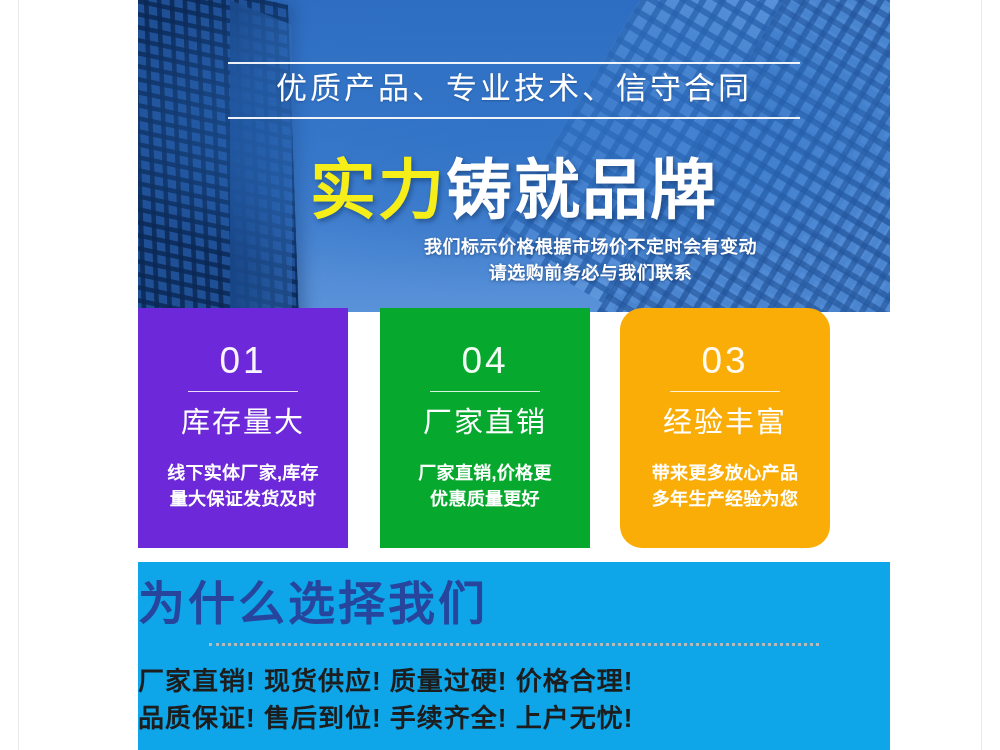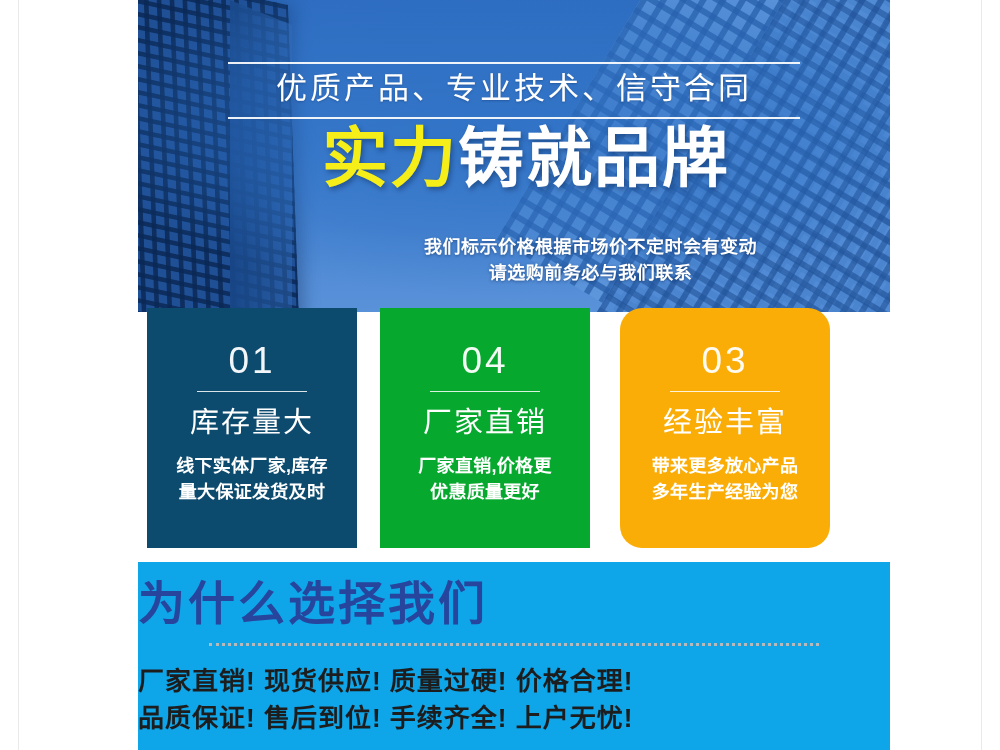--- a/index.html
+++ b/index.html
@@ -141,29 +141,28 @@
     color: #ffffff;
     font-weight: 400;
     line-height: 1.25;
     text-shadow: 0 1px 2px rgba(15,45,95,.35);
     white-space: nowrap;
   }
 
   .headline {
     position: absolute;
     left: 0;
-    top: 124px;
+    top: 156px;
     width: 752px;
     font-size: 66px;
     font-weight: bold;
     letter-spacing: 2px;
     line-height: 1.05;
     white-space: nowrap;
     text-shadow: 2px 3px 5px rgba(12,40,85,.45);
-    padding-left: 12px;
   }
   .headline .hl-a { color: #f5ee18; }
   .headline .hl-b { color: #ffffff; }
 
   .hero-sub {
     position: absolute;
     left: 0;
     top: 234px;
     width: 905px;
     color: #ffffff;
@@ -185,21 +184,21 @@
   .card {
     position: absolute;
     top: 0;
     width: 210px;
     height: 240px;
     text-align: center;
     color: #ffffff;
     box-sizing: border-box;
     padding-top: 34px;
   }
-  .card.c1 { left: 9px;   background: #0c4a6e; }
+  .card.c1 { left: 0px;   background: #6d28d9; }
   .card.c2 { left: 242px; background: #06a92e; }
   .card.c3 { left: 482px; background: #fbad07; border-radius: 22px; }
 
   .card-num {
     font-size: 37px;
     font-weight: 300;
     letter-spacing: 3px;
     line-height: 1;
     color: rgba(255,255,255,.95);
   }
@@ -210,21 +209,21 @@
     background: rgba(255,255,255,.85);
   }
   .card-title {
     font-size: 29px;
     font-weight: 400;
     letter-spacing: 2px;
     line-height: 1.15;
     color: #ffffff;
   }
   .card-desc {
-    margin-top: 15px;
+    margin-top: 22px;
     font-size: 18px;
     font-weight: bold;
     line-height: 1.42;
     letter-spacing: .3px;
     color: #ffffff;
     padding: 0 24px;
   }
 
   
   #whyus {

